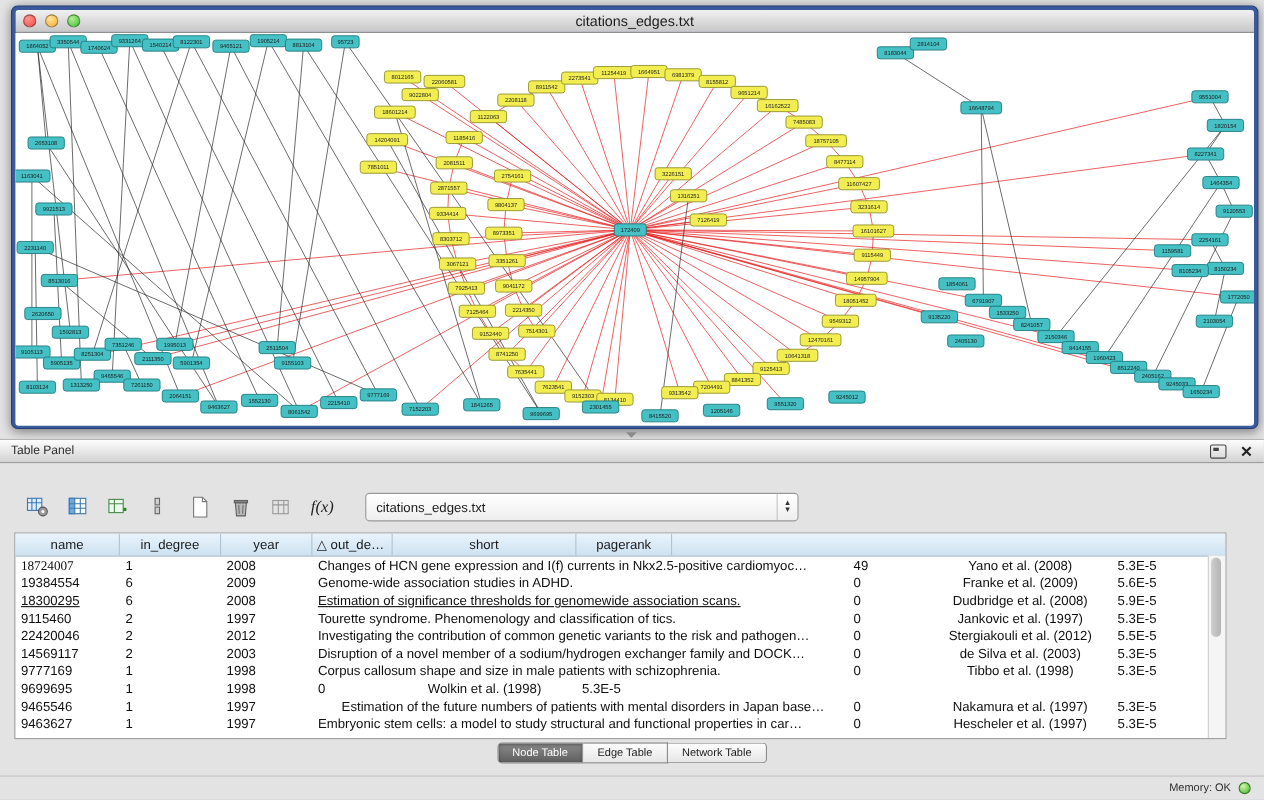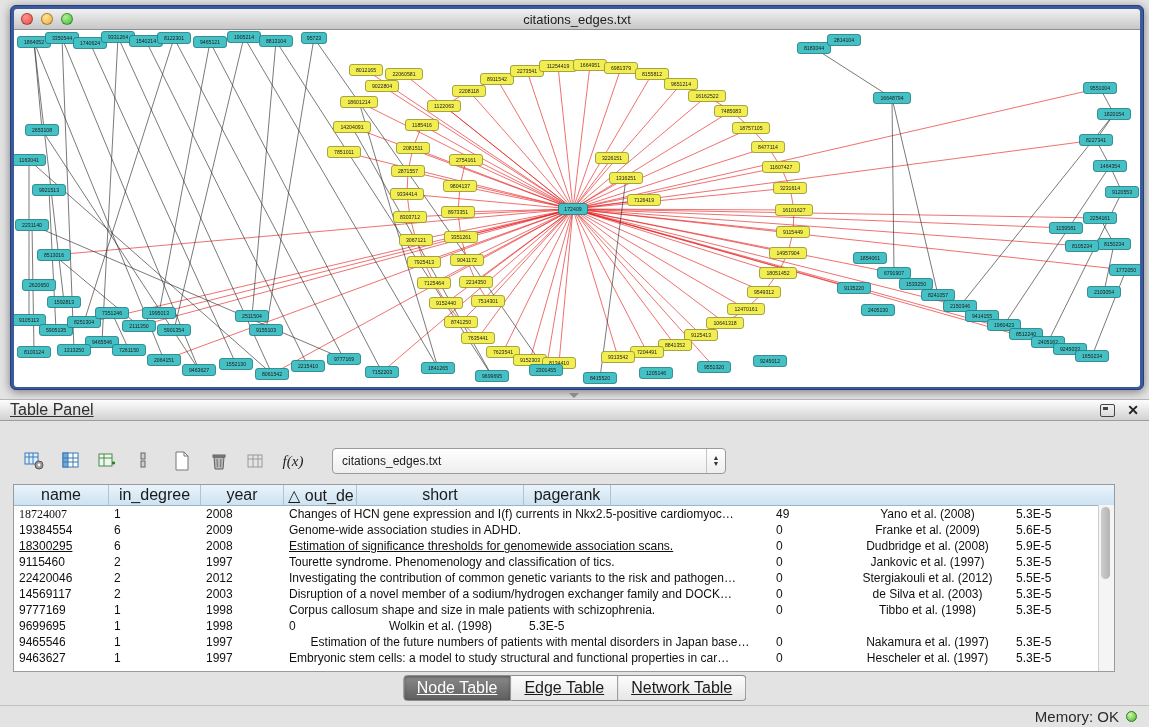--- a/index.html
+++ b/index.html
@@ -20,63 +20,63 @@
   .canvas svg{display:block;width:100%;height:100%;}
 
   
   .splitter-handle{position:absolute;left:569px;top:393px;width:0;height:0;
     border-left:5px solid transparent;border-right:5px solid transparent;border-top:5px solid #8a8a8a;}
 
   
   .tp-header{position:absolute;left:0;top:399px;width:1149px;height:22px;box-sizing:border-box;
     background:linear-gradient(#fdfdfd,#d2d2d2);border-top:1px solid #b5b5b5;border-bottom:1px solid #9d9d9d;
     display:flex;align-items:center;padding:0 10px;}
-  .tp-title{font-size:16px;color:#2e2e2e;flex:1;text-decoration:underline;}
+  .tp-title{font-size:11px;color:#2e2e2e;flex:1;}
   .tp-icons{display:flex;align-items:center;gap:12px;}
   .tp-float{width:13px;height:11px;border:1.5px solid #444;border-radius:2px;position:relative;cursor:pointer;}
   .tp-float:after{content:"";position:absolute;left:2px;top:2px;width:5px;height:3px;background:#444;}
   .tp-close{font-size:14px;font-weight:bold;color:#222;line-height:12px;cursor:pointer;}
 
   
   .toolbar{position:absolute;left:0;top:445px;width:1149px;height:32px;display:flex;align-items:center;padding-left:20px;box-sizing:border-box;gap:9px;}
   .tool-btn{width:28px;height:28px;border:none;background:transparent;display:flex;align-items:center;justify-content:center;cursor:pointer;padding:0;}
   .tool-btn svg{display:block;}
   .fx-label{font-family:"Liberation Serif",serif;font-style:italic;font-size:15px;color:#222;}
   .table-select{margin-left:16px;width:392px;height:24px;border:1px solid #9b9b9b;border-radius:4px;
     background:linear-gradient(#ffffff,#eeeeee);display:flex;align-items:center;cursor:pointer;box-shadow:inset 0 1px 0 #fff;}
   .table-select .sel-text{flex:1;font-size:12px;color:#1c1c1c;padding-left:9px;}
   .table-select .sel-arrows{width:18px;display:flex;flex-direction:column;align-items:center;justify-content:center;
     font-size:7px;line-height:6px;color:#333;border-left:1px solid #c4c4c4;height:100%;}
 
   
   .table-wrap{position:absolute;left:13px;top:484px;width:1102px;height:188px;background:#ffffff;
     border:1px solid #9a9a9a;box-sizing:border-box;overflow:hidden;}
   .thead{display:flex;height:20px;background:linear-gradient(#e9f4fc,#cde2f1);border-bottom:1px solid #9fb4c6;}
-  .th{box-sizing:border-box;border-right:1px solid #afc3d3;font-size:16px;color:#1a1a1a;
+  .th{box-sizing:border-box;border-right:1px solid #afc3d3;font-size:12px;color:#1a1a1a;
     display:flex;align-items:center;justify-content:center;overflow:hidden;white-space:nowrap;cursor:pointer;}
   .th.left{justify-content:flex-start;padding-left:4px;}
   .tr{display:flex;height:16px;align-items:center;cursor:default;}
   .td{box-sizing:border-box;font-size:12px;color:#101010;padding-left:5px;overflow:hidden;white-space:nowrap;}
   .td.center{text-align:center;padding-left:0;}
   .vscroll{position:absolute;right:0;top:20px;bottom:0;width:15px;background:#f5f5f5;border-left:1px solid #cfcfcf;}
   .vthumb{position:absolute;left:2px;top:2px;width:9px;height:72px;border-radius:5px;
     background:linear-gradient(90deg,#cdcdcd,#b4b4b4);cursor:pointer;}
 
   
   .tabs{position:absolute;top:675px;left:50%;transform:translateX(-50%);display:flex;}
-  .tab{font-size:16px;padding:3px 13px;border:1px solid #8c8c8c;border-left-width:0;cursor:pointer;
-    background:linear-gradient(#fdfdfd,#e6e6e6);color:#1a1a1a;font-family:"Liberation Sans",sans-serif;text-decoration:underline;}
+  .tab{font-size:10px;padding:3px 13px;border:1px solid #8c8c8c;border-left-width:0;cursor:pointer;
+    background:linear-gradient(#fdfdfd,#e6e6e6);color:#1a1a1a;font-family:"Liberation Sans",sans-serif;}
   .tab:first-child{border-left-width:1px;border-radius:4px 0 0 4px;}
   .tab:last-child{border-radius:0 4px 4px 0;}
   .tab.selected{background:linear-gradient(#8a8a8a,#5f5f5f);color:#ffffff;box-shadow:inset 0 1px 3px rgba(0,0,0,.4);}
 
   
   .statusbar{position:absolute;left:0;top:705px;width:1149px;height:22px;box-sizing:border-box;border-top:1px solid #c2c2c2;
     display:flex;align-items:center;justify-content:flex-end;padding-right:12px;gap:7px;}
-  .mem-label{font-size:15px;color:#2b2b2b;}
+  .mem-label{font-size:10px;color:#2b2b2b;}
   .mem-dot{width:11px;height:11px;border-radius:50%;border:1px solid #2c7d1e;box-sizing:border-box;
     background:radial-gradient(circle at 35% 30%,#d2f7a8,#43b22b);}
 </style>
 </head>
 <body>
 
 <div class="stage">
 
   <div class="net-window">
     <div class="titlebar">

